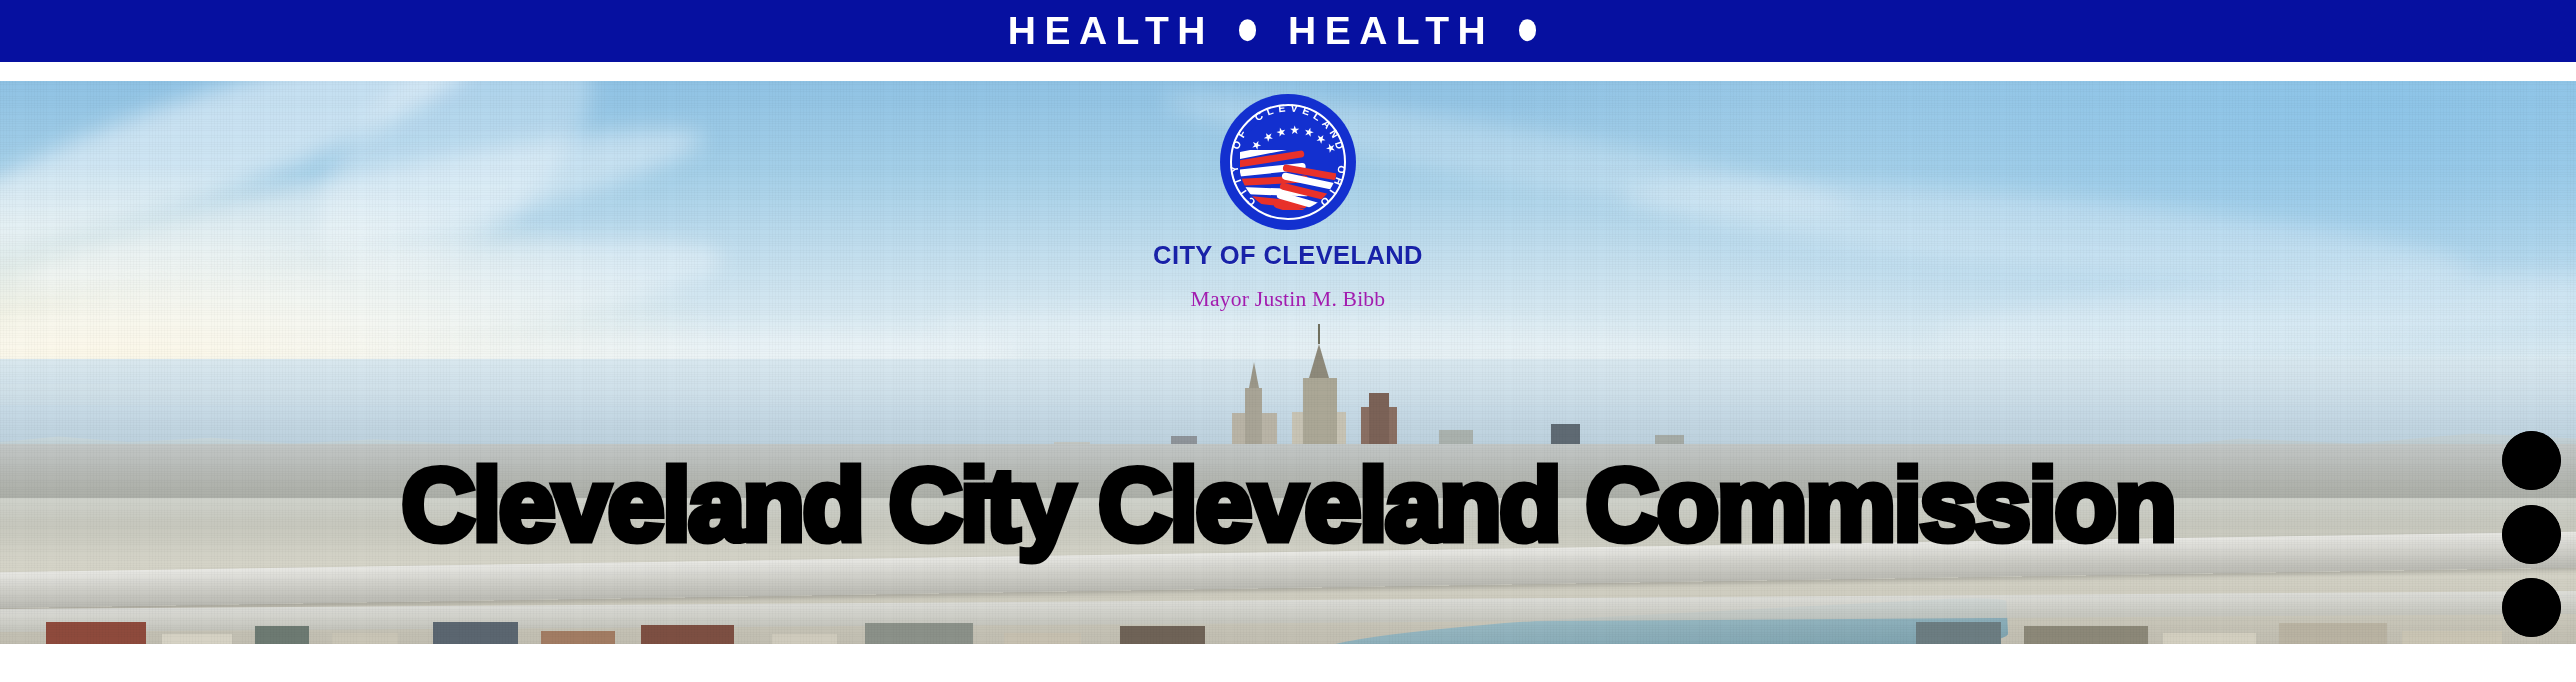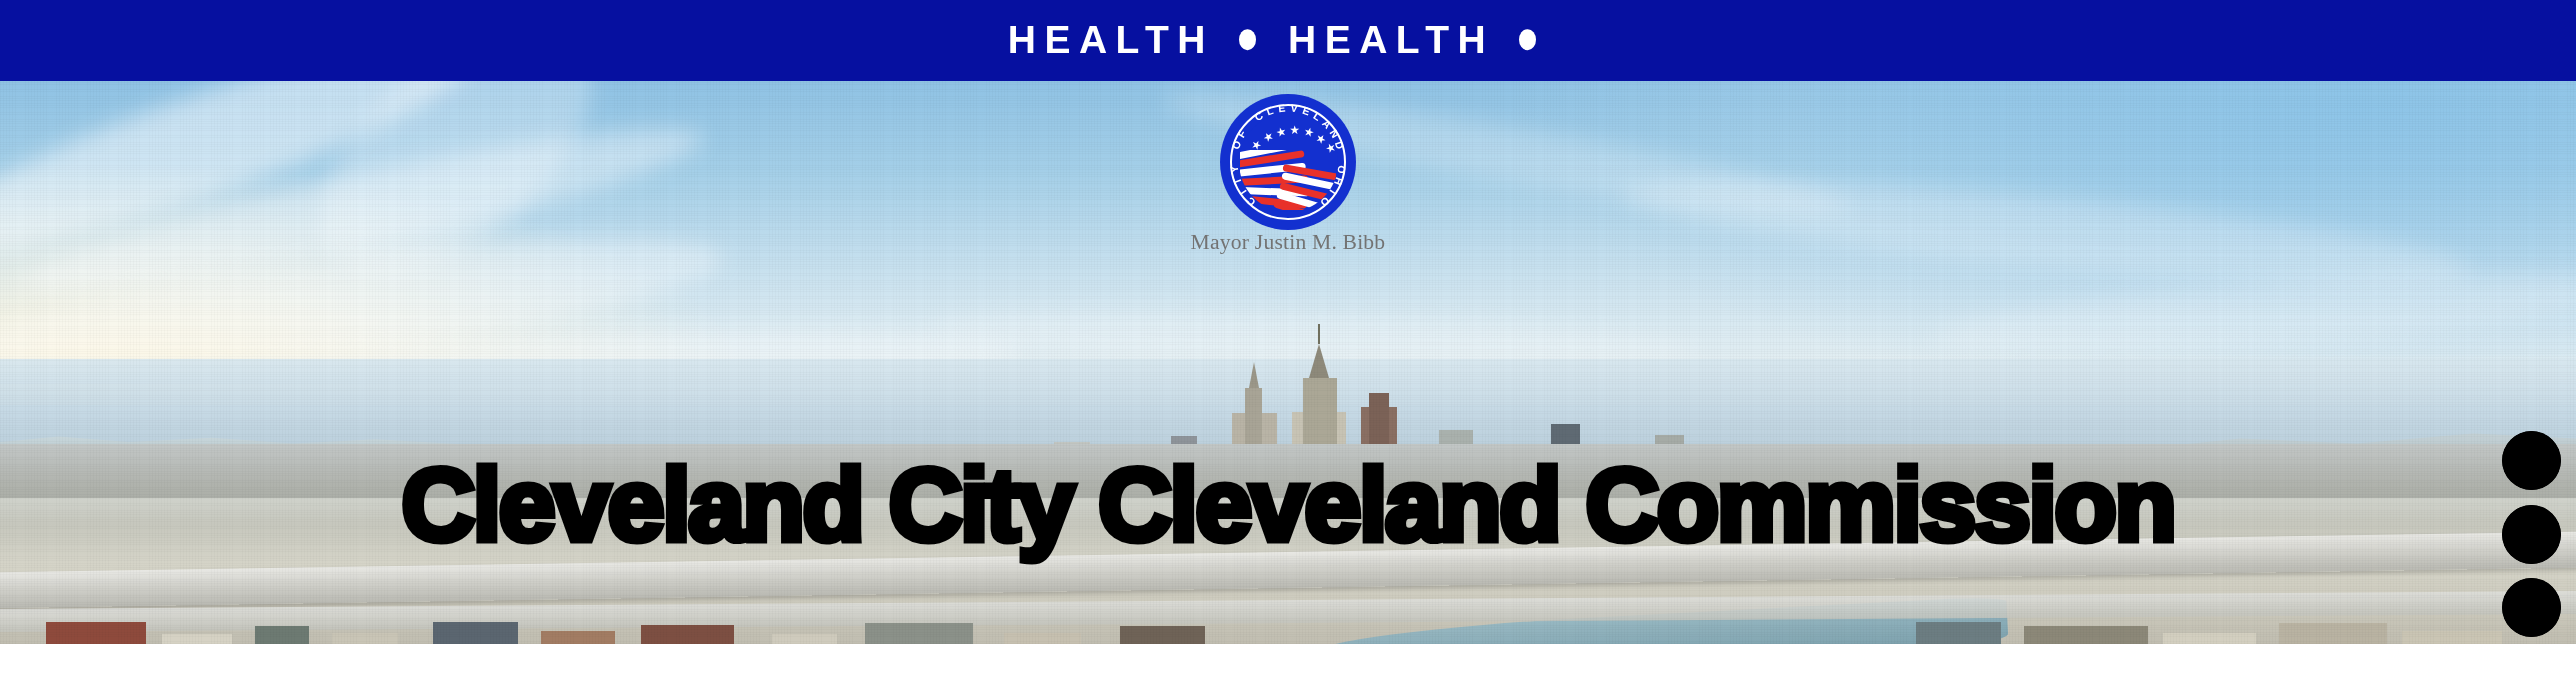--- a/index.html
+++ b/index.html
@@ -11,21 +11,21 @@
     position:relative;
     width:2576px;
     height:682px;
     overflow:hidden;
     background:#ffffff;
   }
 
   
   .banner{
     position:absolute; left:0; top:0;
-    width:2576px; height:81px;
+    width:2576px; height:62px;
     background:#0610a0;
     display:flex; align-items:center; justify-content:center;
   }
   .banner-inner{
     display:flex; align-items:center; gap:0px;
     transform:translateY(-0.8px);
   }
   .banner-word{
     color:#ffffff;
     font-family:"Liberation Sans", sans-serif;
@@ -184,24 +184,24 @@
   }
   .cityname{
     margin-top:10.8px;
     font-family:"Liberation Sans", sans-serif;
     font-weight:700; font-size:25.5px; letter-spacing:0.4px;
     color:#1822a8;
     text-shadow:0 0.8px 0 rgba(255,255,255,.35);
     white-space:nowrap;
   }
   .mayor{
-    margin-top:0;
+    margin-top:17px;
     font-family:"Liberation Serif", serif;
     font-weight:400; font-size:21.6px; letter-spacing:0.2px;
-    color:#737373;
+    color:#a21caf;
     white-space:nowrap;
   }
 
   
   .title{
     position:absolute; left:0; top:454px; width:2576px;
     text-align:center;
     font-family:"Liberation Sans", sans-serif;
     font-weight:700;
     font-size:102px;
@@ -373,20 +373,21 @@
           <span style="transform: rotate(58.7143deg) translateY(-54px) translateX(-50%) translateY(-50%);">N</span>
           <span style="transform: rotate(71.7619deg) translateY(-54px) translateX(-50%) translateY(-50%);">D</span>
           <span style="transform: rotate(84.8095deg) translateY(-54px) translateX(-50%) translateY(-50%);"> </span>
           <span style="transform: rotate(97.8571deg) translateY(-54px) translateX(-50%) translateY(-50%);">O</span>
           <span style="transform: rotate(110.905deg) translateY(-54px) translateX(-50%) translateY(-50%);">H</span>
           <span style="transform: rotate(123.952deg) translateY(-54px) translateX(-50%) translateY(-50%);">I</span>
           <span style="transform: rotate(137deg) translateY(-54px) translateX(-50%) translateY(-50%);">O</span>
         </div>
     </div>
 
+    <div class="cityname">CITY OF CLEVELAND</div>
     <div class="mayor">Mayor Justin M. Bibb</div>
   </div>
 
   <div class="title">Cleveland City Cleveland Commission</div>
 
   <div class="social">
 
     <div class="sicon" title="YouTube">
       <svg width="59" height="59" viewBox="0 0 76 76">
         <defs>

